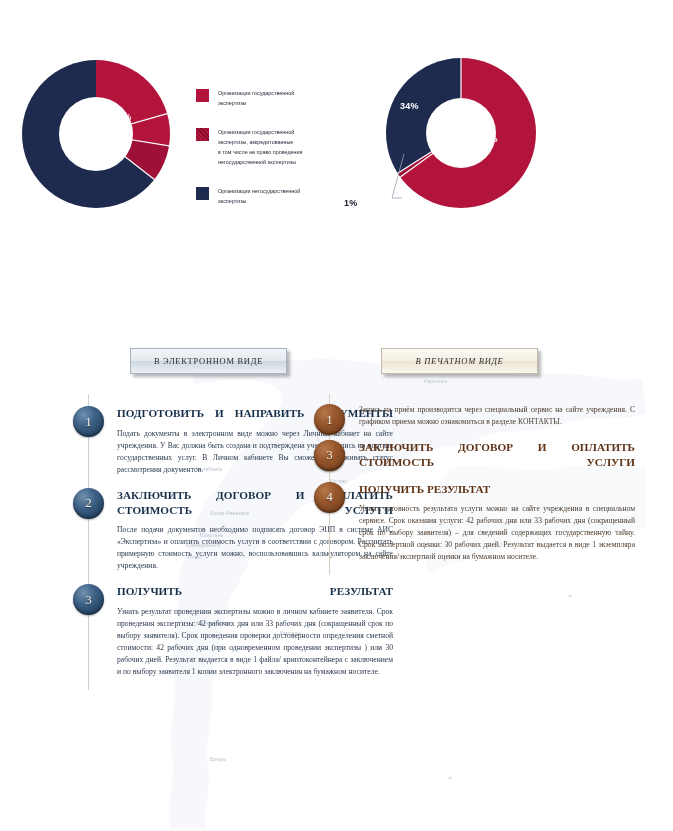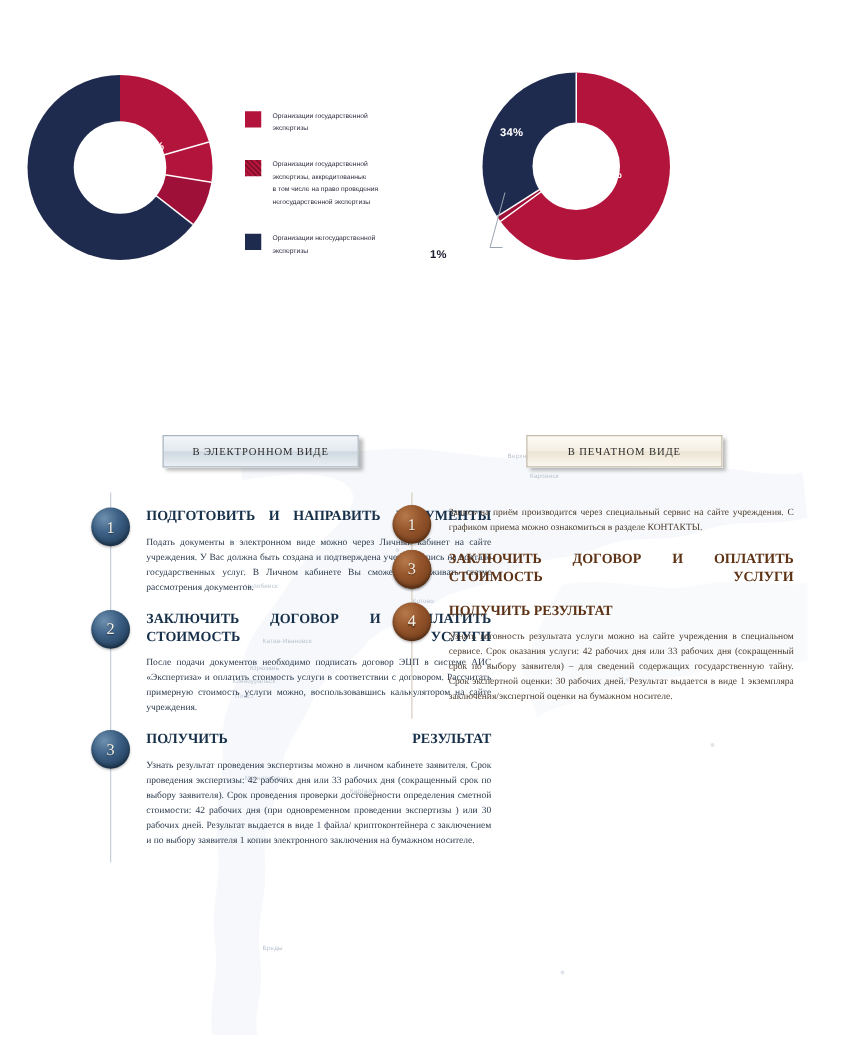--- a/index.html
+++ b/index.html
@@ -85,23 +85,24 @@
     font-family:"Liberation Serif",serif;font-size:8.5px;
     letter-spacing:.7px;color:#2b2b2b;
     box-shadow:3px 3px 3px rgba(0,0,0,.28);
   }
   .tab.electronic{
     margin-left:27px;width:155px;
     background:linear-gradient(180deg,#f3f6f9 0%,#e3e9ef 48%,#cfd8e1 52%,#eaeff4 100%);
     border-color:#a8b4c0;
   }
   .tab.printed{
-    margin-left:76px;width:155px;
+    margin-left:36px;width:155px;
     background:linear-gradient(180deg,#fcfaf4 0%,#f4efe2 48%,#ece5d4 52%,#faf7ef 100%);
     border-color:#c3bba8;
+    font-style:italic;
   }
 
   .timeline{
     position:absolute;top:46px;bottom:0;width:1px;background:#cfd6de;
   }
   .col.left .timeline{left:-15px;background:#c8d1da;}
   .col.right .timeline{left:-16px;background:#d8cfc2;}
 
   .step{position:relative;margin-bottom:12px;}
   .badge{

